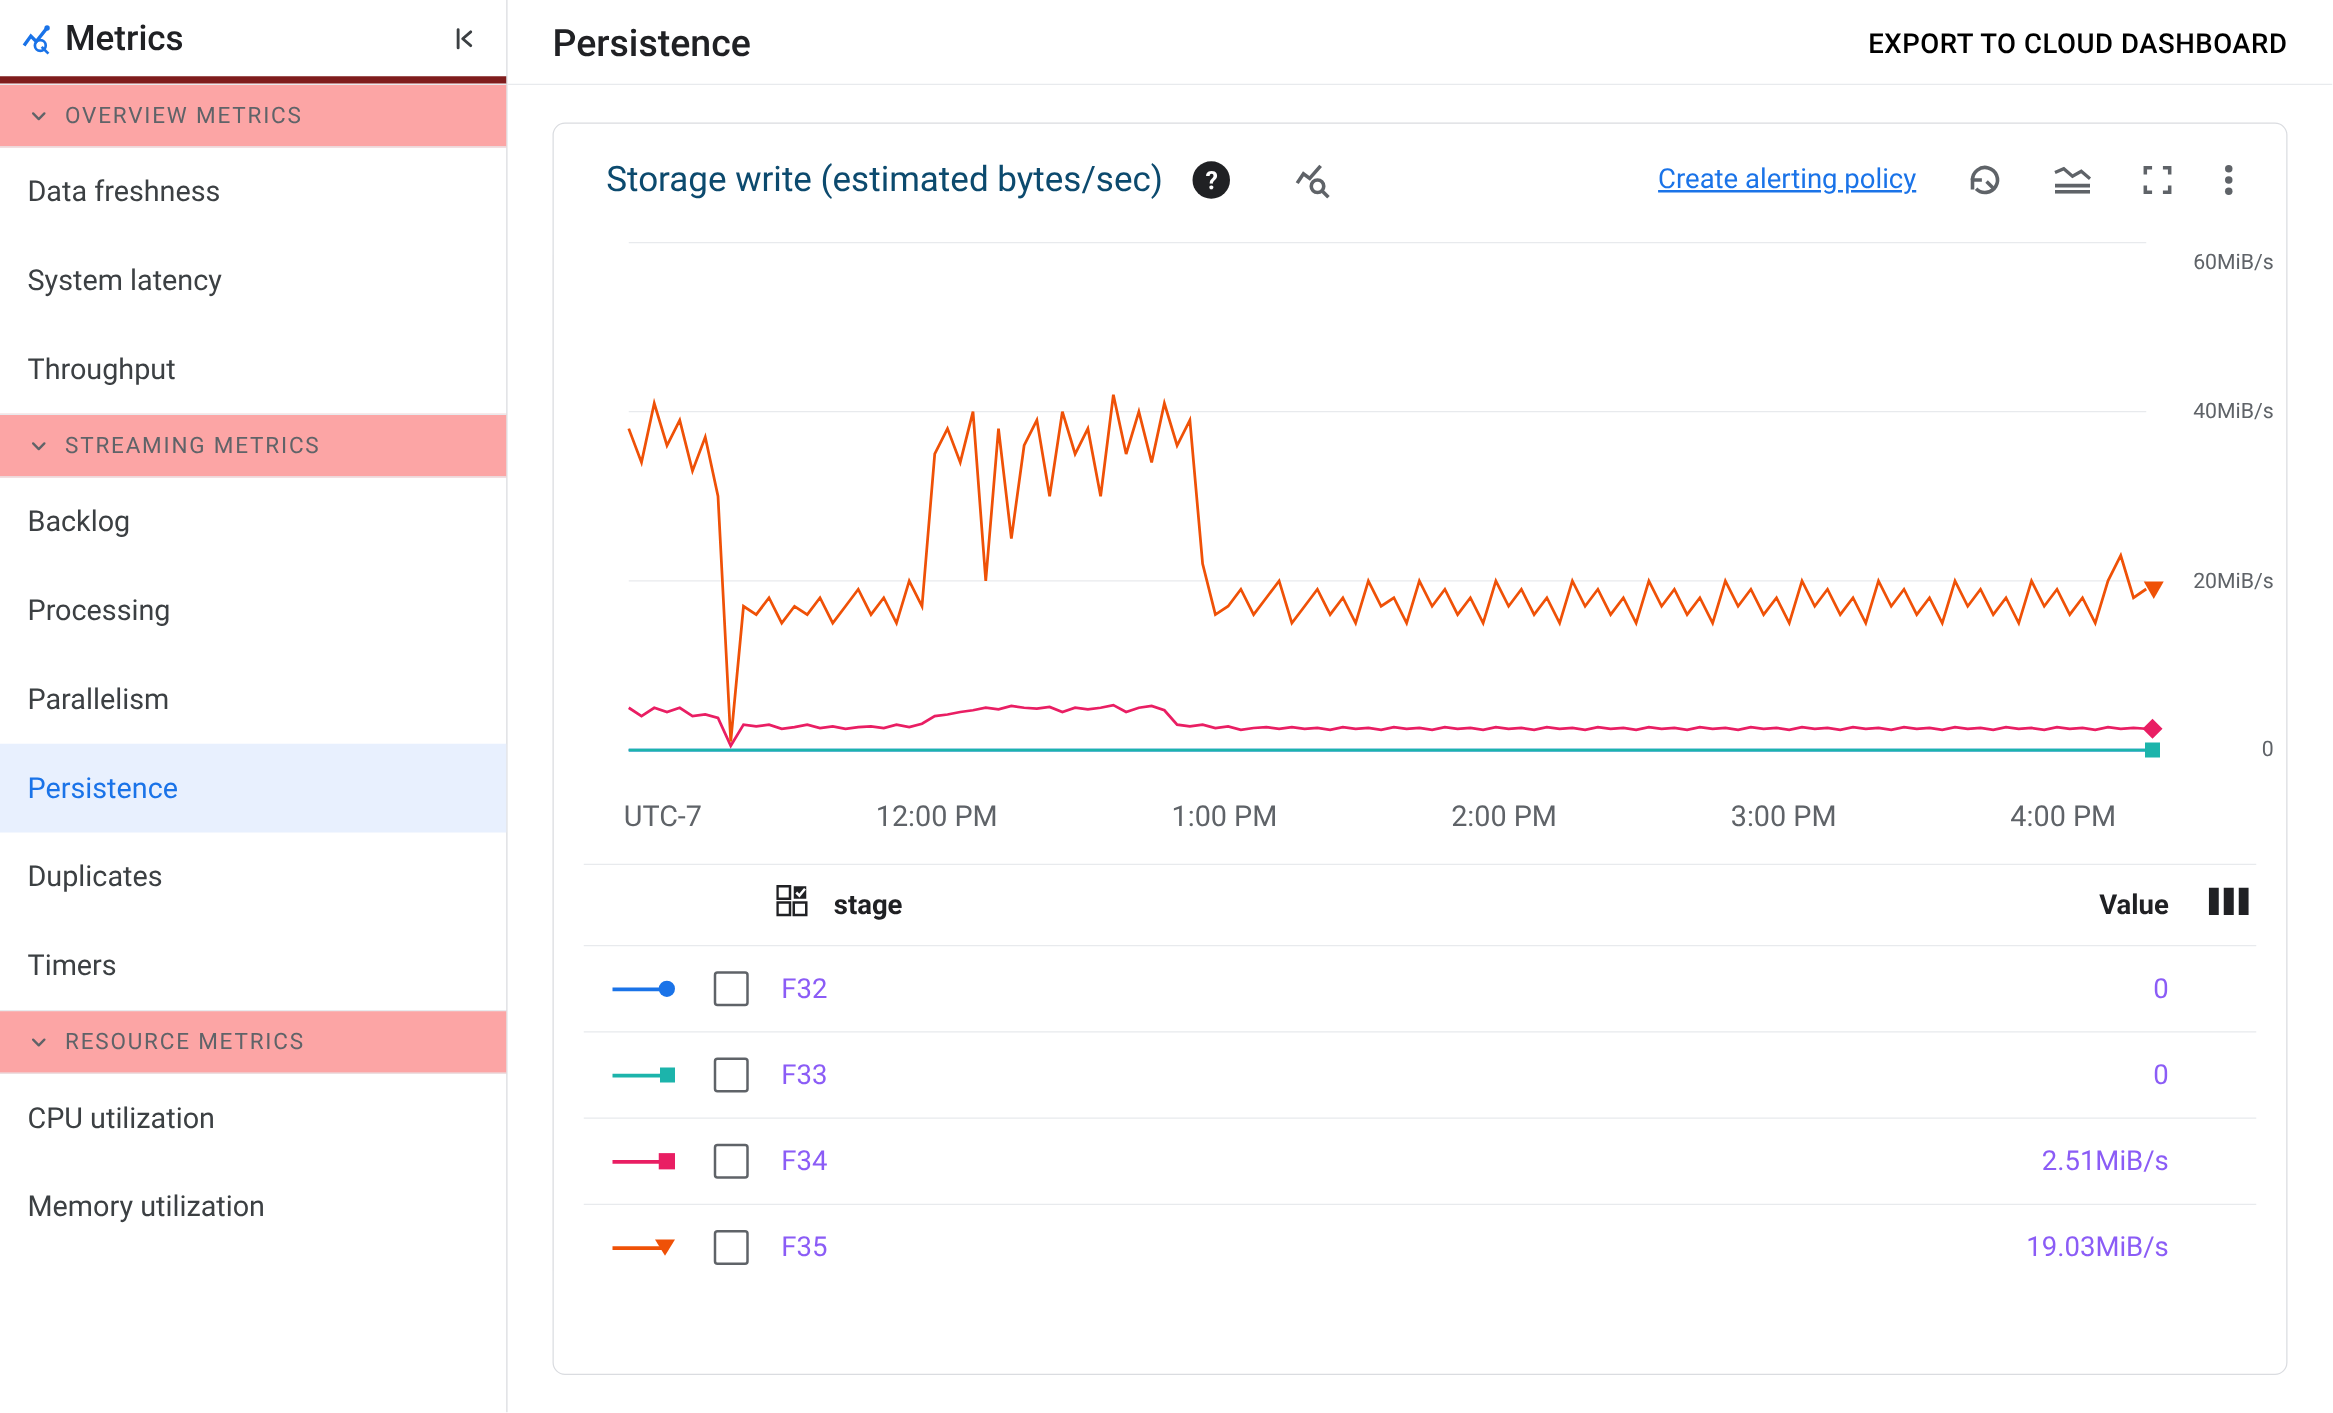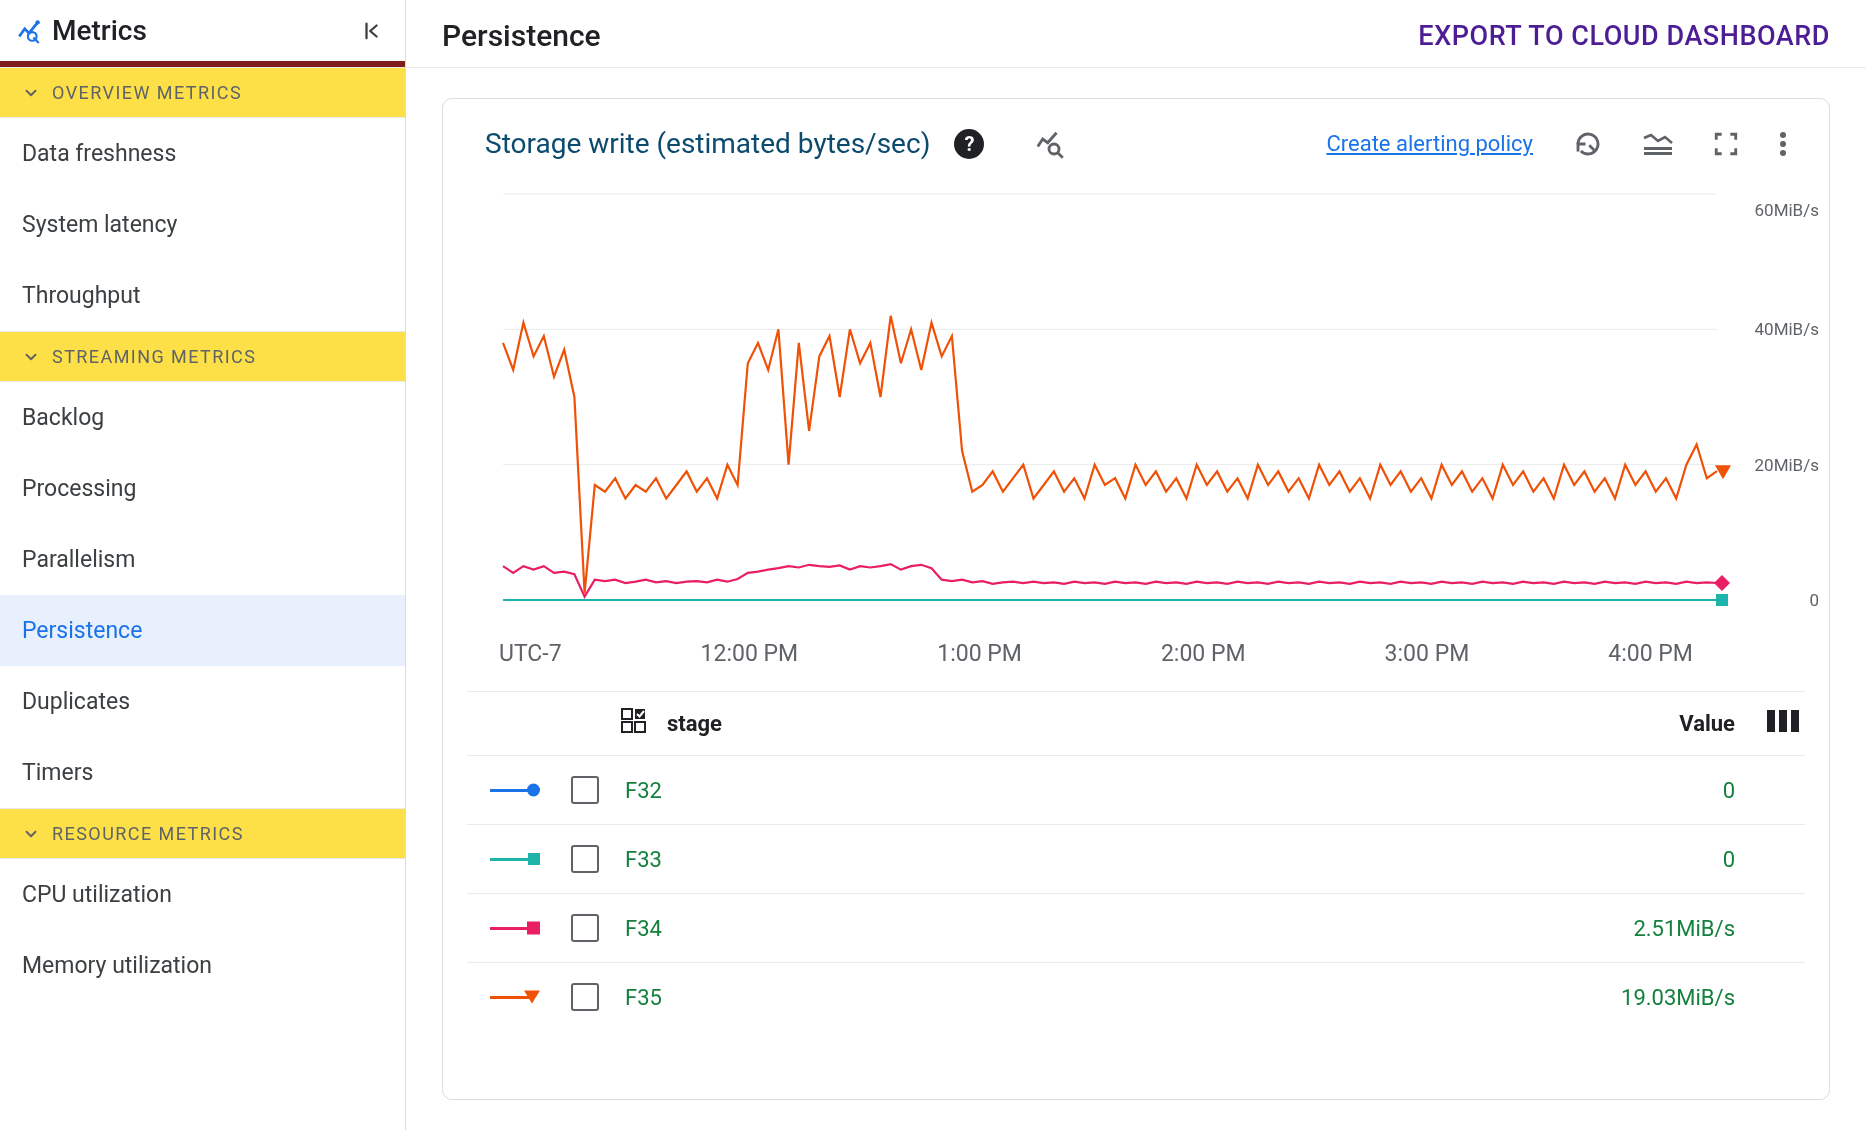--- a/index.html
+++ b/index.html
@@ -48,21 +48,21 @@
     display: inline-flex;
     align-items: center;
     justify-content: flex-end;
     cursor: pointer;
     color: #3c4043;
   }
   .section-head {
     display: flex;
     align-items: center;
     padding: 14px 22px;
-    background: #fde047;
+    background: #fca5a5;
     border-top: 1px solid #e8eaed;
     border-bottom: 1px solid #e8eaed;
     color: #5f6368;
     font-size: 18px;
     letter-spacing: 0.08em;
     cursor: pointer;
   }
   .section-head .chev {
     margin-right: 12px;
     display: inline-flex;
@@ -93,23 +93,23 @@
     border-bottom: 1px solid #e8eaed;
   }
   .page-header h2 {
     flex: 1 1 auto;
     margin: 0;
     font-size: 30px;
     font-weight: 500;
     color: #202124;
   }
   .export-link {
-    color: #4c1d95;
+    color: #000000;
     font-weight: 500;
-    font-size: 27px;
+    font-size: 22px;
     letter-spacing: 0.02em;
     cursor: pointer;
   }
   .page-body {
     padding: 30px 36px;
     flex: 1 1 auto;
     overflow: hidden;
   }
   .card {
     border: 1px solid #dadce0;
@@ -209,21 +209,21 @@
   .legend-head {
     border-top: 1px solid #e8eaed;
     padding: 16px 0;
     font-size: 22px;
     font-weight: 700;
     color: #202124;
   }
   .legend-row {
     padding: 20px 0;
     font-size: 22px;
-    color: #15803d;
+    color: #8b5cf6;
   }
   .legend-row:last-child { border-bottom: none; justify-content: flex-end; }
   .swatch-col {
     width: 90px;
     display: flex;
     align-items: center;
     justify-content: center;
   }
   .check-col {
     width: 56px;

